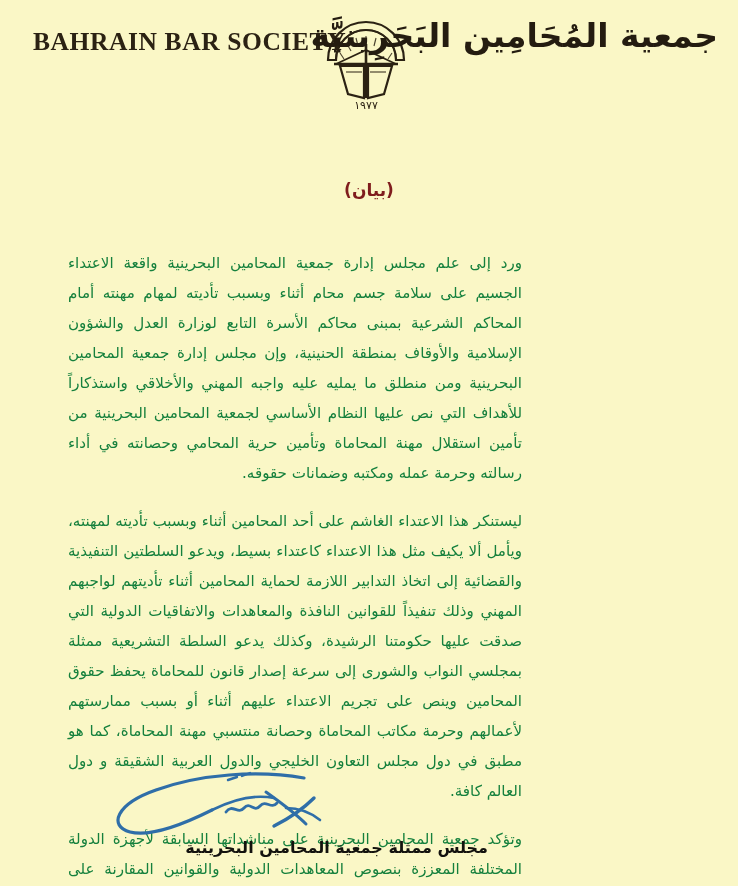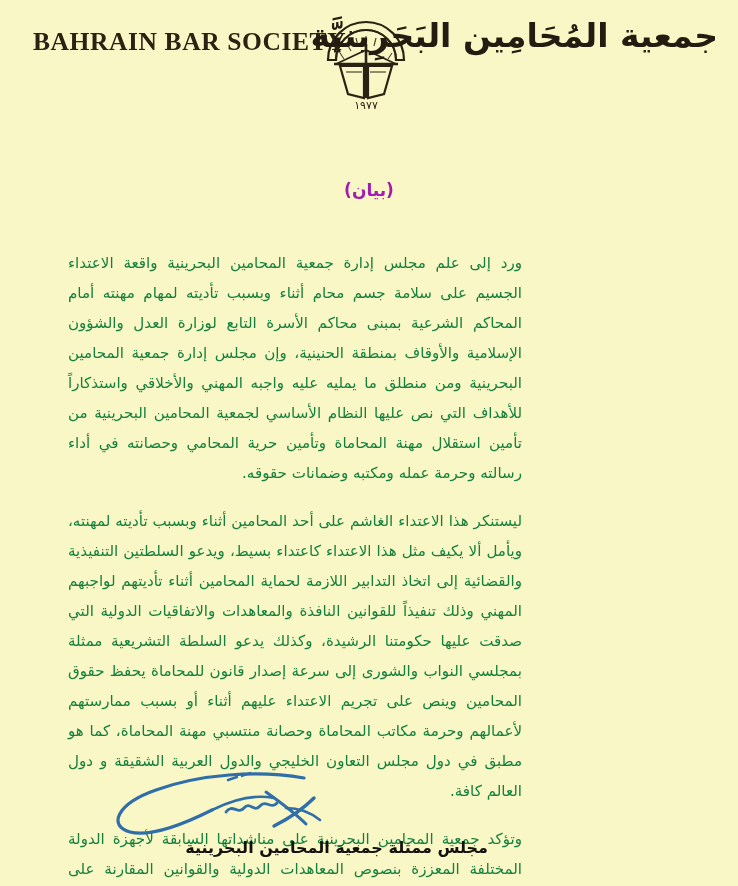--- a/index.html
+++ b/index.html
@@ -72,21 +72,21 @@
   .doc-title {
     position: absolute;
     top: 180px;
     left: 0;
     width: 738px;
     text-align: center;
     direction: rtl;
     font-family: "DejaVu Sans", sans-serif;
     font-weight: bold;
     font-size: 17px;
-    color: #a21caf;
+    color: #7f1d1d;
   }
 
   .body-block {
     position: absolute;
     top: 248px;
     right: 68px;
     left: 68px;
     direction: rtl;
     text-align: justify;
     text-align-last: right;

